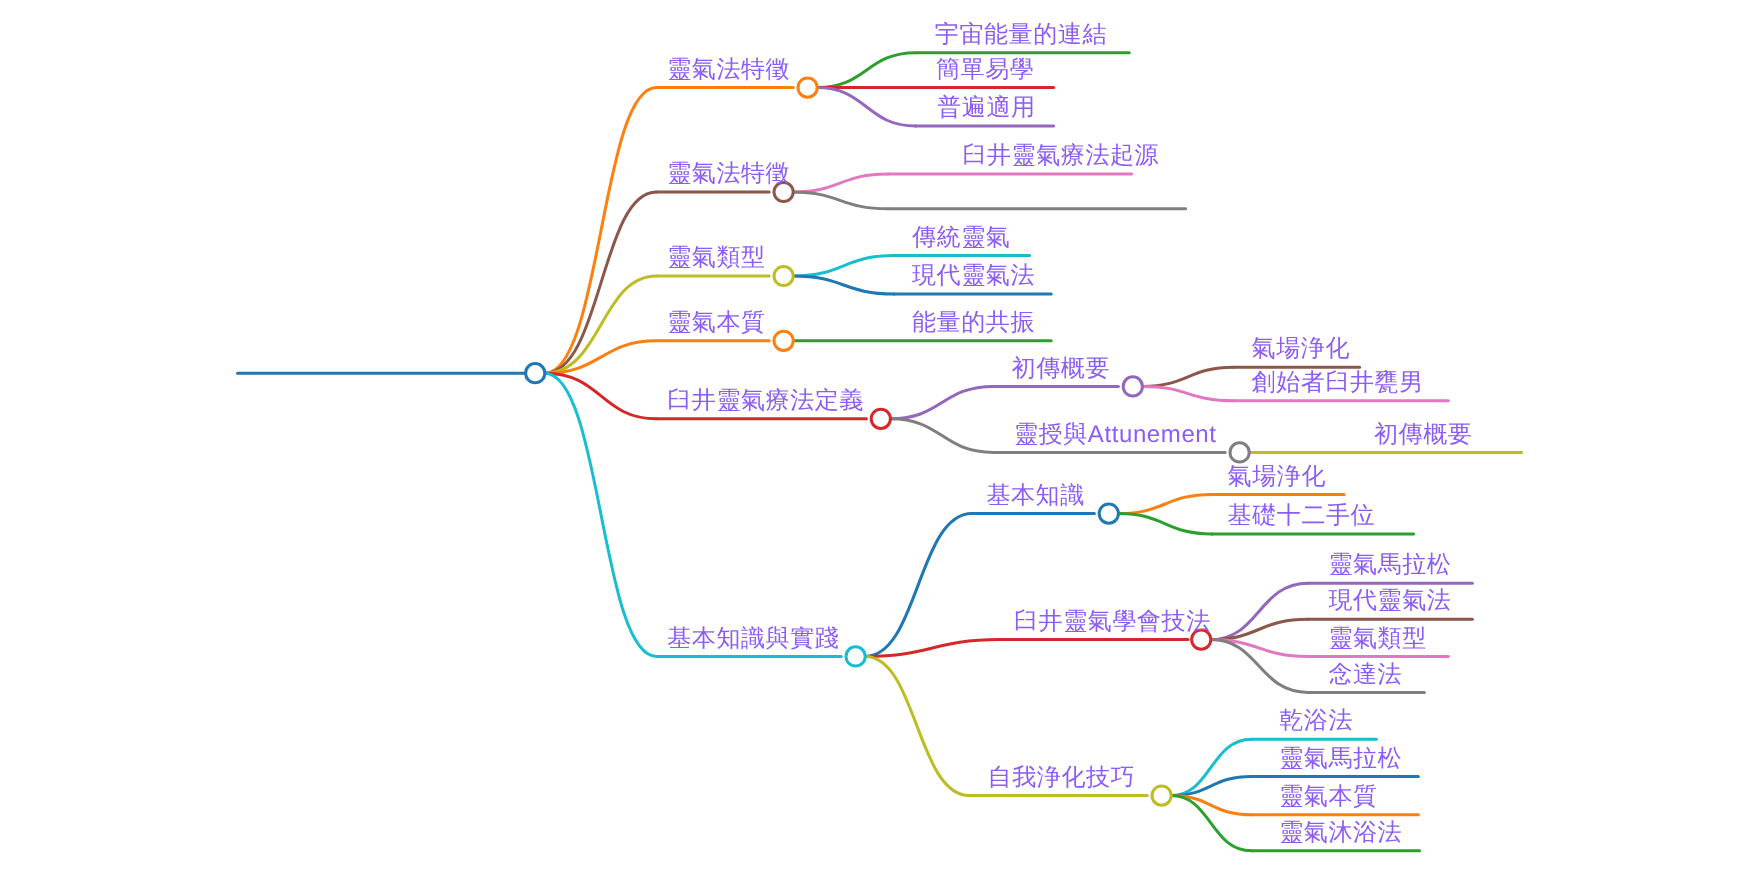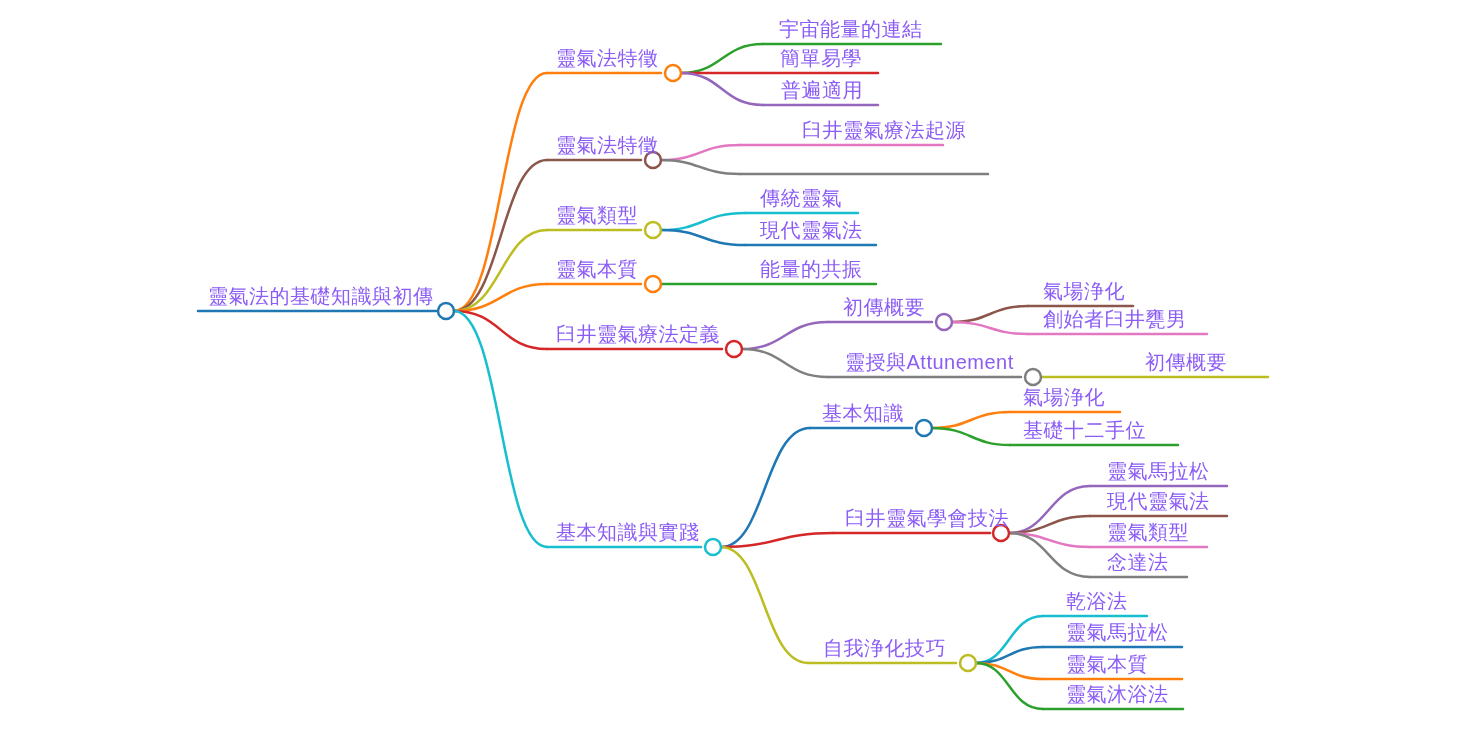--- a/index.html
+++ b/index.html
@@ -101,21 +101,20 @@
     <circle cx="653" cy="284" r="8" stroke="#ff7f0e"></circle>
     <circle cx="734" cy="349" r="8" stroke="#d62728"></circle>
     <circle cx="713" cy="547" r="8" stroke="#17becf"></circle>
     <circle cx="944" cy="322" r="8" stroke="#9467bd"></circle>
     <circle cx="1033" cy="377" r="8" stroke="#7f7f7f"></circle>
     <circle cx="924" cy="428" r="8" stroke="#1f77b4"></circle>
     <circle cx="1001" cy="533" r="8" stroke="#d62728"></circle>
     <circle cx="968" cy="663" r="8" stroke="#bcbd22"></circle>
   </svg>
 
-  <div class="label" style="left:208px;top:284px">靈氣法的基礎知識與初傳</div>
   <div class="label" style="left:556px;top:46px">靈氣法特徵</div>
   <div class="label" style="left:556px;top:133px">靈氣法特徵</div>
   <div class="label" style="left:556px;top:203px">靈氣類型</div>
   <div class="label" style="left:556px;top:257px">靈氣本質</div>
   <div class="label" style="left:556px;top:322px">臼井靈氣療法定義</div>
   <div class="label" style="left:556px;top:520px">基本知識與實踐</div>
   <div class="label" style="left:779px;top:17px">宇宙能量的連結</div>
   <div class="label" style="left:780px;top:46px">簡單易學</div>
   <div class="label" style="left:781px;top:78px">普遍適用</div>
   <div class="label" style="left:802px;top:118px">臼井靈氣療法起源</div>

